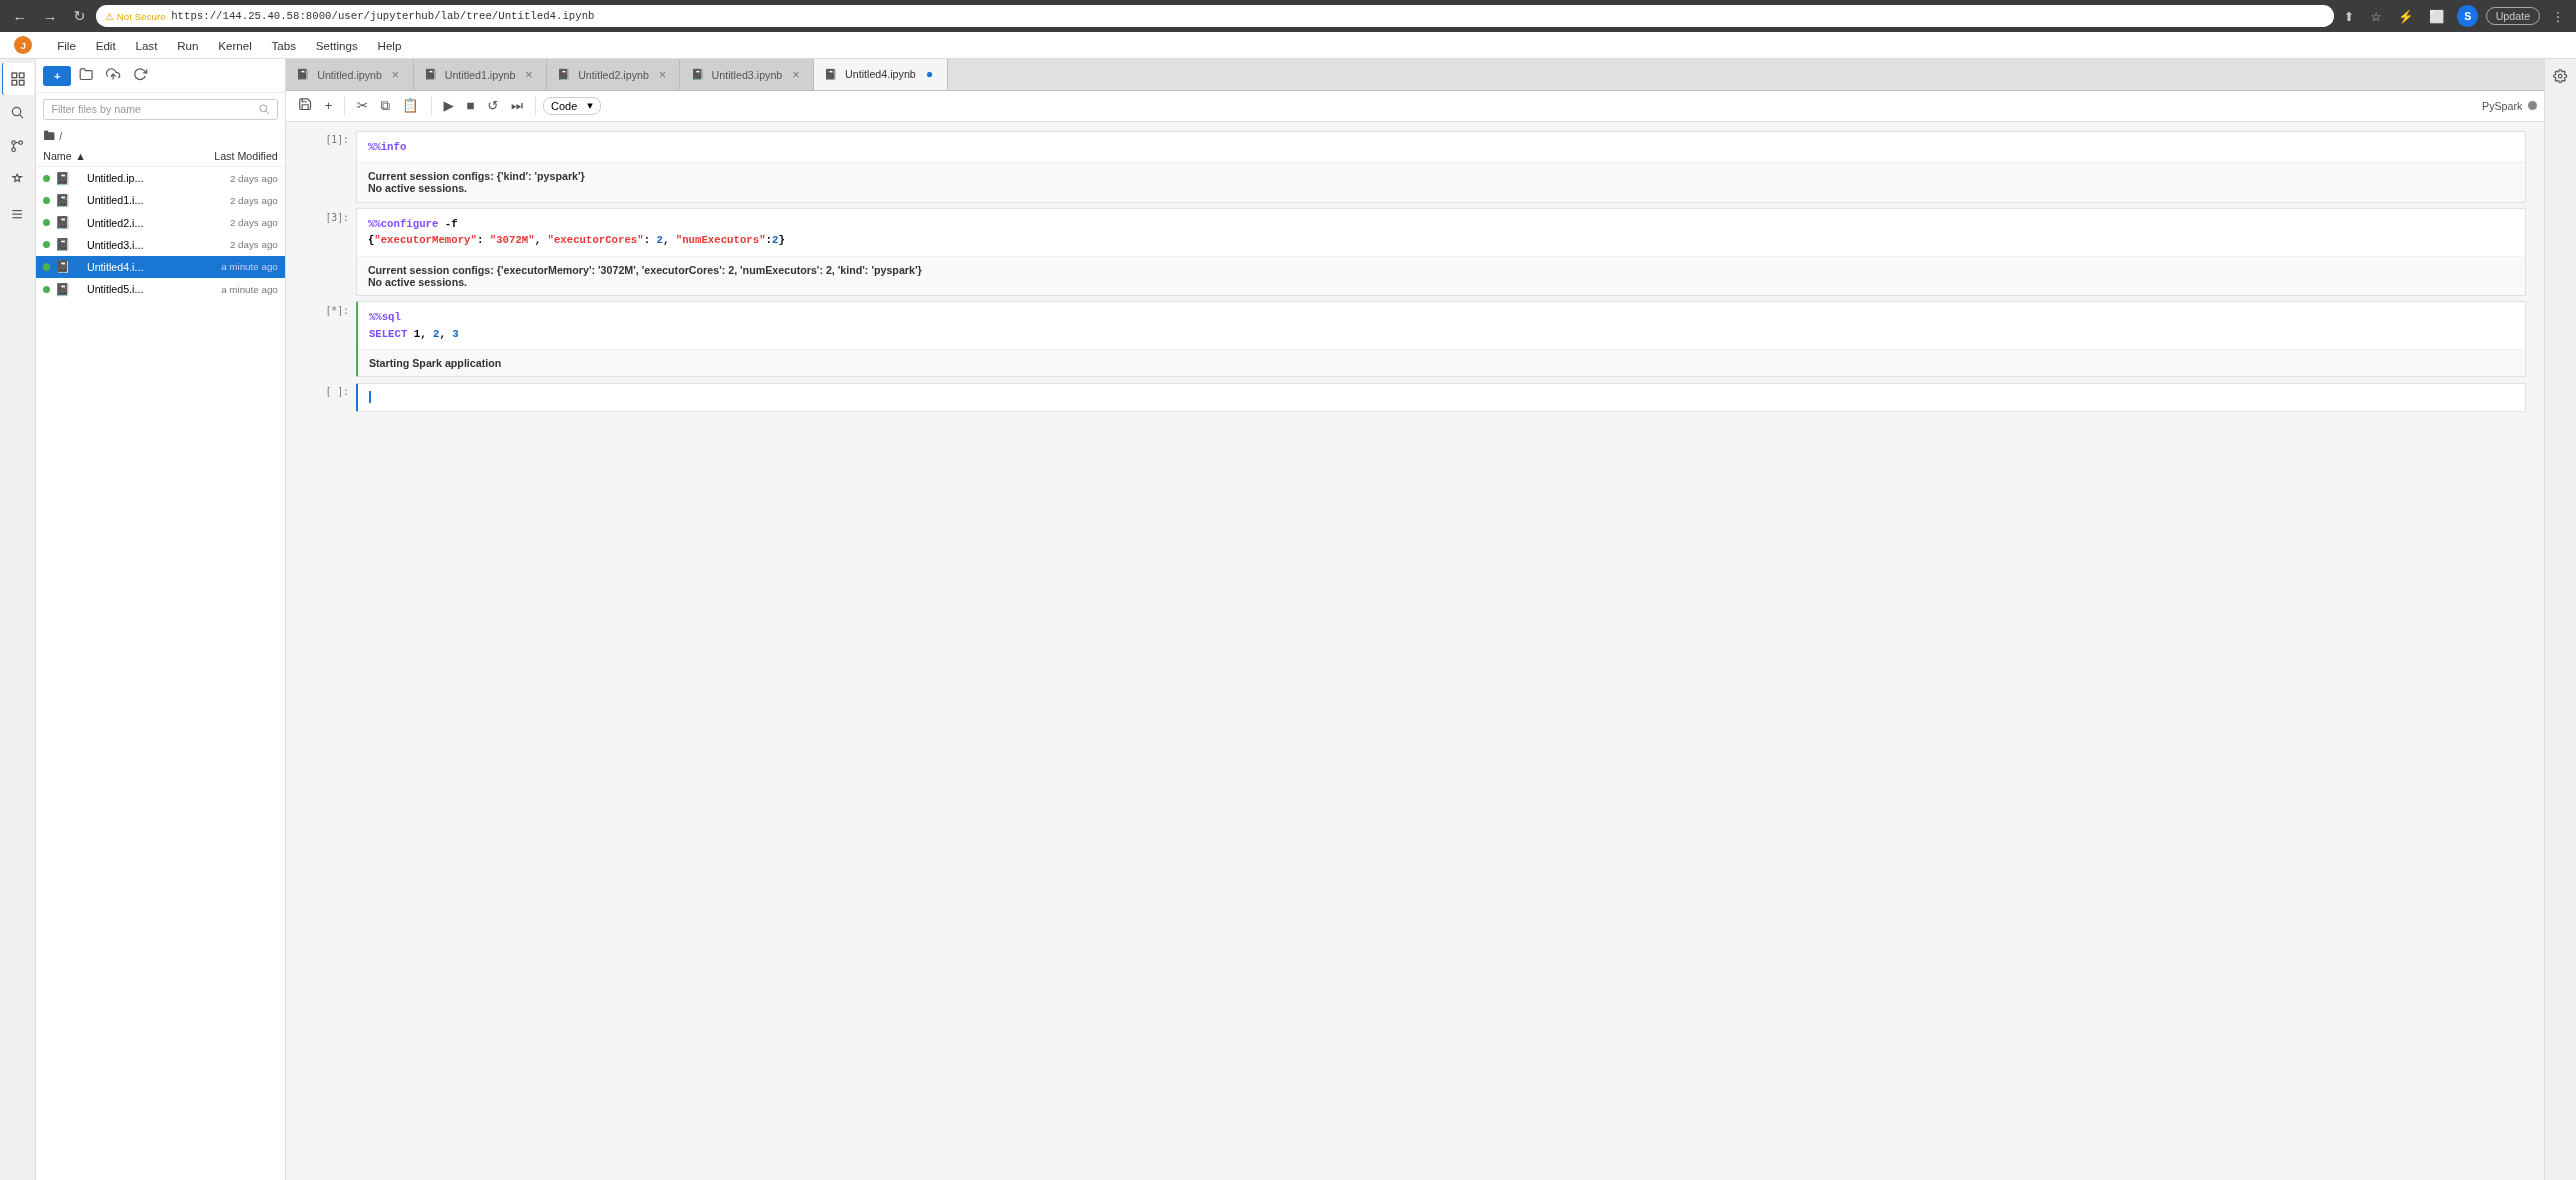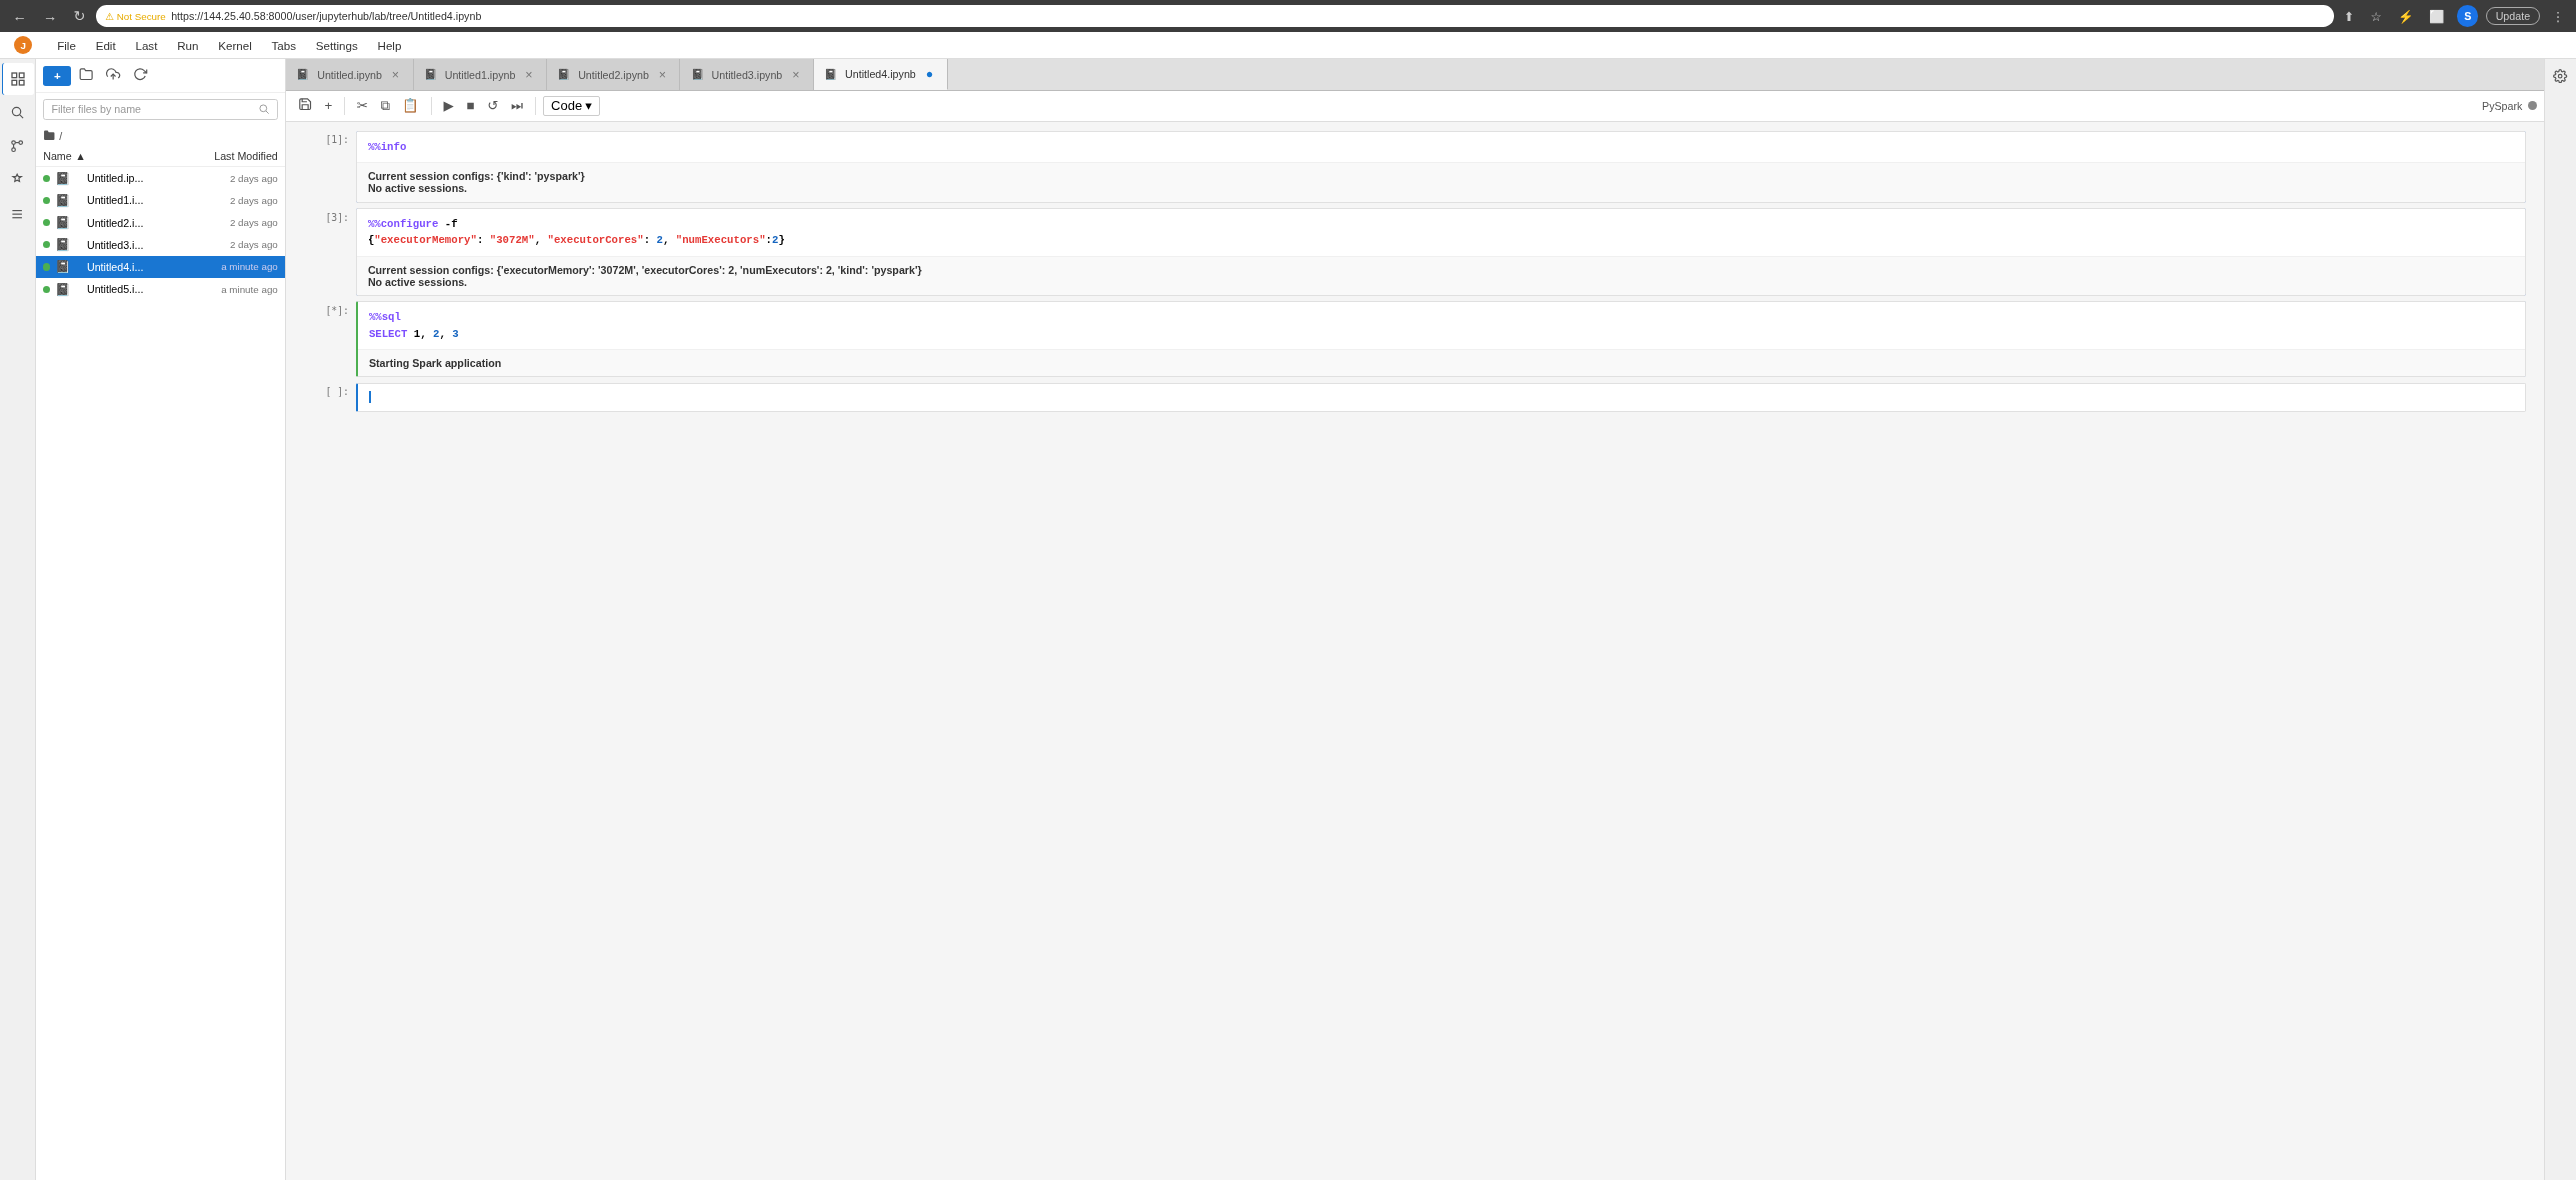--- a/index.html
+++ b/index.html
@@ -29,21 +29,21 @@
       background: #fff;
       border-radius: 10.7px;
       height: 21.5px;
       display: flex;
       align-items: center;
       padding: 0 9px;
       gap: 5.4px;
       font-size: 10.7px;
     }
     .not-secure { color: #e8ac00; font-size: 9.8px; display: flex; align-items: center; gap: 2.7px; }
-    .url-text { color: #333; font-size: 10.7px; }
+    .url-text { color: #333; font-size: 10.7px; font-family: Liberation Mono, monospace; }
     .chrome-actions { display: flex; gap: 7.2px; align-items: center; }
     .chrome-action-btn { color: #ccc; background: none; border: none; cursor: pointer; font-size: 12.5px; padding: 2.7px 4.5px; }
     .chrome-avatar {
       width: 21.5px; height: 21.5px; background: #1a73e8; border-radius: 50%;
       display: flex; align-items: center; justify-content: center;
       color: #fff; font-size: 10.7px; font-weight: bold;
     }
     .chrome-update-btn {
       background: none; border: 0.9px solid #aaa; color: #ccc;
       border-radius: 10.7px; padding: 1.8px 9px; font-size: 10.7px; cursor: pointer;
@@ -223,22 +223,22 @@
       background: #fff;
       border-bottom: 0.9px solid #ddd;
       flex-shrink: 0;
     }
     .nt-btn {
       background: none; border: none; color: #555; cursor: pointer;
       font-size: 13.4px; padding: 2.7px 4.5px; border-radius: 2.7px;
     }
     .nt-divider { width: 0.9px; height: 18px; background: #ddd; margin: 0 3.6px; }
     .cell-type-select {
-      display: flex; align-items: center; border: 0.9px solid #ccc; border-radius: 2px;
-      padding: 1.8px 7.2px; gap: 3px; cursor: pointer; font-size: 13px; background: #fff;
+      display: flex; align-items: center; border: 0.9px solid #ccc; border-radius: 8px;
+      padding: 1.8px 7.2px; gap: 10px; cursor: pointer; font-size: 11px; background: #fff;
     }
     .kernel-status {
       margin-left: auto;
       display: flex; align-items: center; gap: 5.4px;
       font-size: 10.7px; color: #555;
     }
     .kernel-dot {
       width: 9px; height: 9px; border-radius: 50%; background: #888;
     }
 

